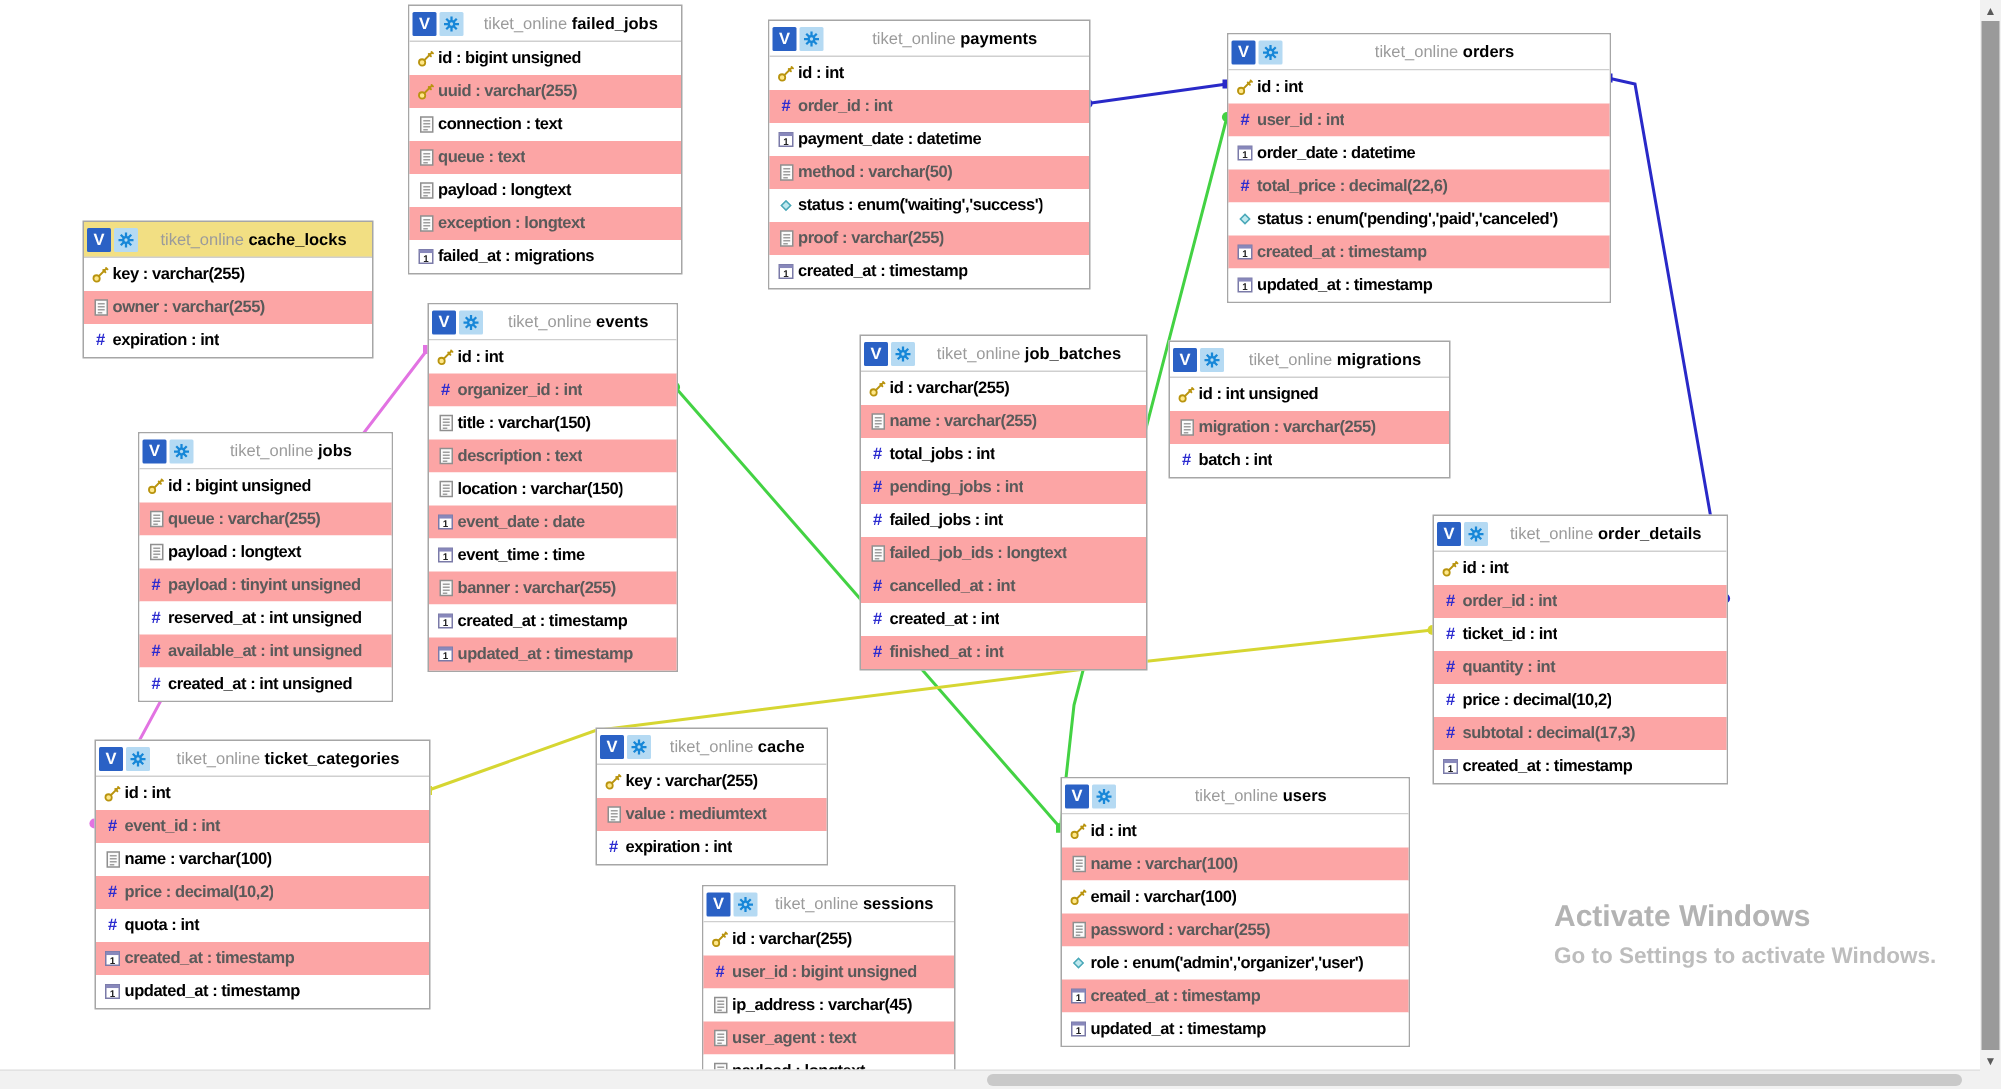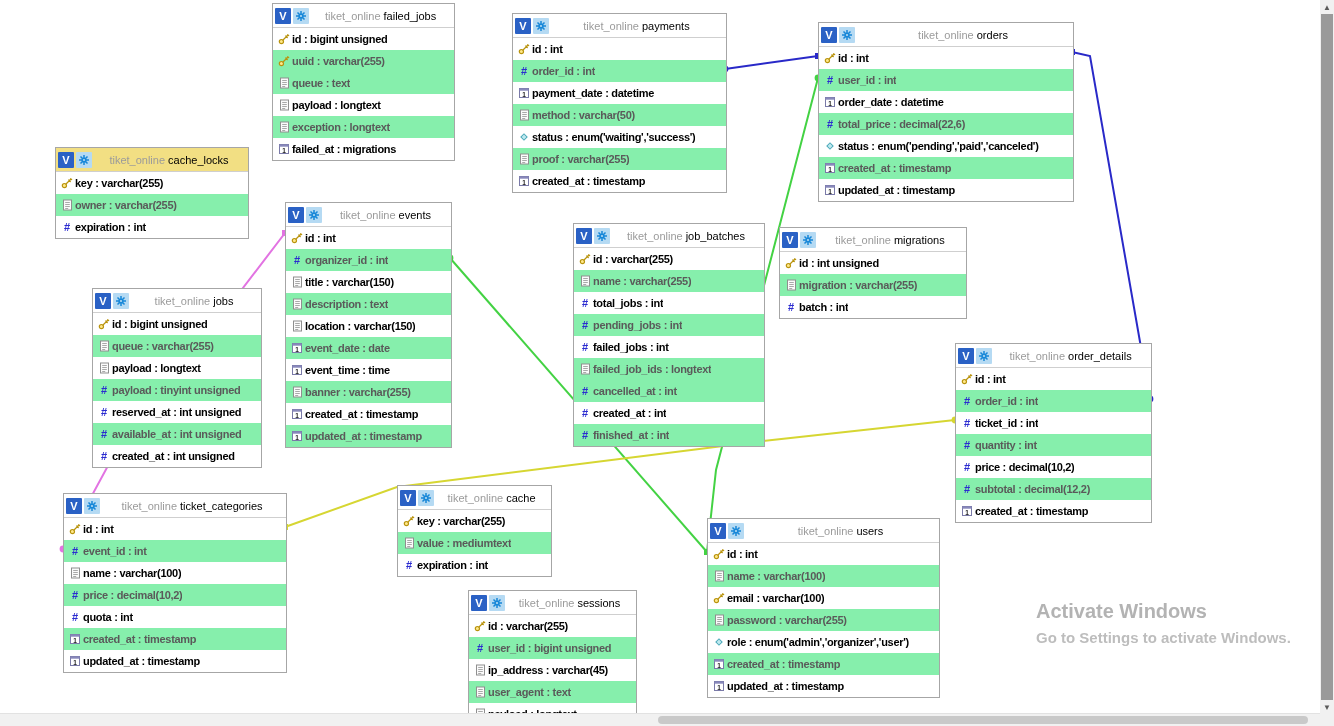--- a/index.html
+++ b/index.html
@@ -9,23 +9,23 @@
   .tbl{position:absolute;z-index:2;background:#fff;border:1px solid #a6a6a6;}
   .hdr{height:23px;display:flex;align-items:center;padding:0 2px;background:#fff;
        border-bottom:1px solid #cfcfcf;cursor:move;}
   .hdr.sel{background:#f2df83;}
   .vbox{width:16px;height:16px;background:#2a61c5;color:#fff;font-size:11px;font-weight:700;
         display:inline-flex;align-items:center;justify-content:center;border-radius:1px;flex:0 0 auto;}
   .gear{width:16px;height:16px;background:#b5daf3;display:inline-flex;align-items:center;
         justify-content:center;margin-left:2px;border-radius:1px;flex:0 0 auto;}
   .title{flex:1;text-align:center;white-space:nowrap;overflow:hidden;font-size:11px;}
   .db{color:#9b9b9b;font-weight:400;}
-  .tname{color:#000;font-weight:400;margin-left:3px;}
+  .tname{color:#000;font-weight:700;margin-left:3px;}
   .row{height:22px;display:flex;align-items:center;padding-left:3px;background:#fff;color:#000;}
-  .row.alt{background:#86efac;color:#5a5a5a;}
+  .row.alt{background:#fca5a5;color:#5a5a5a;}
   .fic{width:16px;flex:0 0 auto;display:inline-flex;align-items:center;justify-content:center;}
   .ftxt{white-space:nowrap;overflow:hidden;font-size:11px;font-weight:700;letter-spacing:-0.3px;}
   .numglyph{color:#2b2bd0;font-size:11px;font-weight:700;}
   #watermark{position:absolute;left:1036px;top:600px;z-index:4;pointer-events:none;font-weight:bold;}
   #watermark .w1{font-size:20px;color:#b3b3b3;}
   #watermark .w2{font-size:15px;color:#bdbdbd;margin-top:6px;}
   
   .vscroll{position:absolute;right:0;top:0;width:14px;height:714px;background:#f1f1f1;z-index:5;}
   .vthumb{position:absolute;left:1px;top:14px;width:12px;height:686px;background:#9a9a9a;}
   .varrow{position:absolute;left:0;width:14px;height:14px;display:flex;align-items:center;
@@ -101,20 +101,29 @@
         </div>
         <div class="row alt">
           <span class="fic">
             <svg width="12" height="12" viewBox="0 0 12 12">
               <circle cx="3.4" cy="8.6" r="2.1" fill="#ffe88a" stroke="#b9940f" stroke-width="1.2"></circle>
               <path d="M5 7l5-5m-2.2 1l1.5 1.5M9.7 1.6l1 1" stroke="#b9940f" stroke-width="1.2" fill="none" stroke-linecap="round"></path>
             </svg>
           </span>
           <span class="ftxt">uuid : varchar(255)</span>
         </div>
+        <div class="row">
+          <span class="fic">
+            <svg width="11" height="12" viewBox="0 0 11 12">
+              <rect x="1.5" y="1" width="8" height="10" fill="#fbfbfb" stroke="#8f8f8f"></rect>
+              <path d="M3.2 3.5h4.6M3.2 5.5h4.6M3.2 7.5h4.6M3.2 9.5h3" stroke="#9f9f9f" stroke-width="0.9"></path>
+            </svg>
+          </span>
+          <span class="ftxt">connection : text</span>
+        </div>
         <div class="row alt">
           <span class="fic">
             <svg width="11" height="12" viewBox="0 0 11 12">
               <rect x="1.5" y="1" width="8" height="10" fill="#fbfbfb" stroke="#8f8f8f"></rect>
               <path d="M3.2 3.5h4.6M3.2 5.5h4.6M3.2 7.5h4.6M3.2 9.5h3" stroke="#9f9f9f" stroke-width="0.9"></path>
             </svg>
           </span>
           <span class="ftxt">queue : text</span>
         </div>
         <div class="row">
@@ -684,21 +693,21 @@
         <div class="row">
           <span class="fic">
             <span class="numglyph">#</span>
           </span>
           <span class="ftxt">price : decimal(10,2)</span>
         </div>
         <div class="row alt">
           <span class="fic">
             <span class="numglyph">#</span>
           </span>
-          <span class="ftxt">subtotal : decimal(12,2)</span>
+          <span class="ftxt">subtotal : decimal(17,3)</span>
         </div>
         <div class="row">
           <span class="fic">
             <svg width="12" height="12" viewBox="0 0 12 12">
               <rect x="1.5" y="1.5" width="9" height="9" fill="#fff" stroke="#7a7aa8"></rect>
               <rect x="1.5" y="1.5" width="9" height="2.2" fill="#8888bb"></rect>
               <text x="6" y="9.6" font-size="6.5" fill="#222" text-anchor="middle" font-weight="bold">1</text>
             </svg>
           </span>
           <span class="ftxt">created_at : timestamp</span>

